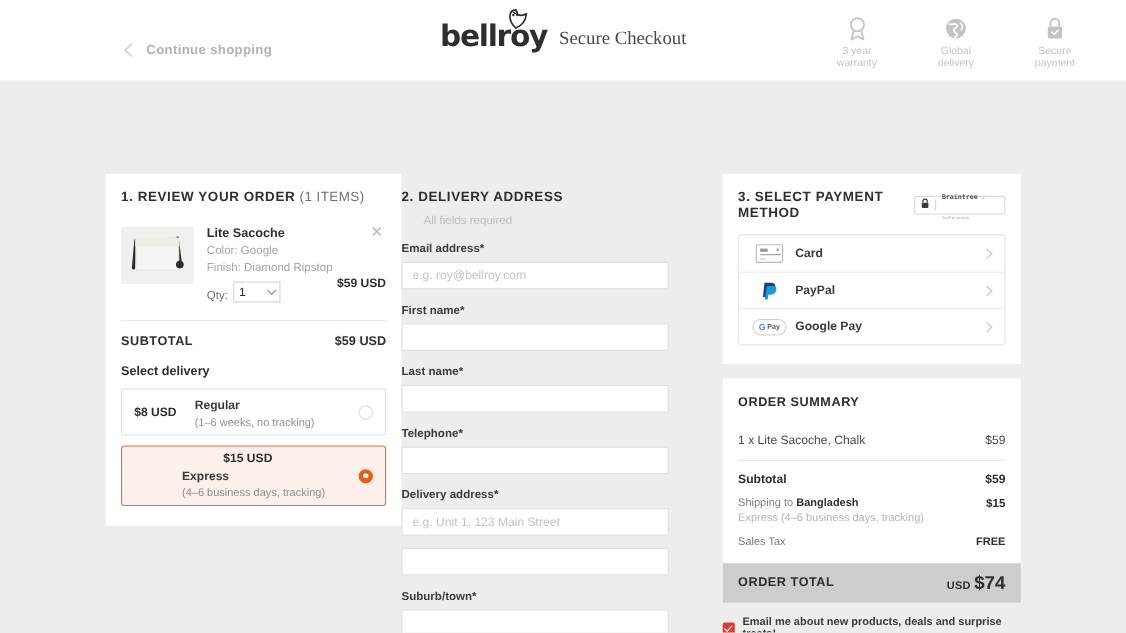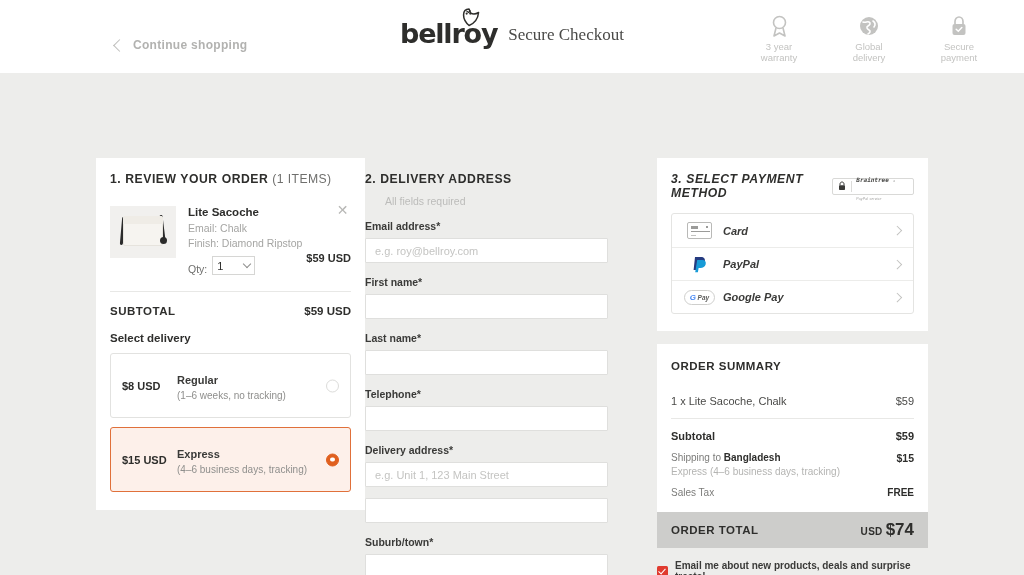--- a/index.html
+++ b/index.html
@@ -84,43 +84,43 @@
   .x-close { position: absolute; right: 2px; top: -2px; width: 13px; height: 13px;
     color: #b8b8b6; font-size: 14px; line-height: 13px; text-align: center; cursor: pointer; }
 
   .subtotal { display: flex; justify-content: space-between; align-items: center;
     border-top: 1px solid #e8e8e6; margin-top: 16px; padding-top: 13px; }
   .subtotal .l { font-size: 11.5px; font-weight: bold; letter-spacing: .5px; color: #2e2e2c; }
   .subtotal .r { font-size: 11.5px; font-weight: bold; color: #2e2e2c; }
   .seldel { font-size: 11.5px; font-weight: bold; color: #2e2e2c; margin-top: 15px; }
 
   .delopt { display: flex; align-items: center; border: 1px solid #e2e2e0;
-    border-radius: 3px; padding: 16px 11px; margin-top: 9px; cursor: pointer;
+    border-radius: 3px; padding: 5px 11px; margin-top: 9px; cursor: pointer;
     background: #fff; position: relative; }
-  .delopt.sel { background: #fdf0ea; border-color: #e0703a; }
+  .delopt.sel { background: #fdf0ea; border-color: #e0703a; flex-direction: column; }
   .dprice { font-size: 11px; font-weight: bold; color: #2e2e2c; width: 55px; flex: none; }
   .dname { font-size: 11px; font-weight: bold; color: #3a3a38; }
   .ddesc { font-size: 10px; color: #8f8f8d; margin-top: 2px; }
   .radio { position: absolute; right: 11px; top: 50%; transform: translateY(-50%);
     width: 13px; height: 13px; border-radius: 50%; border: 1.2px solid #dcdcda; }
   .radio.on { background: #e0601f; border-color: #e0601f;
     display: flex; align-items: center; justify-content: center; }
   .radio.on::after { content: ""; width: 4.5px; height: 4.5px; border-radius: 50%; background: #fff; }
 
   
   .addr { padding-top: 14px; }
   .allreq { font-size: 10.5px; color: #bcbcba; margin-top: 9px; padding-left: 20px; }
   .flabel { font-size: 10.5px; font-weight: bold; color: #3a3a38; margin-top: 13px; }
   .finput { width: 243px; height: 25px; border: 1px solid #dfdfdd; background: #fff;
     margin-top: 6px; padding: 0 9px; font-size: 11px; color: #2e2e2c;
     font-family: "Liberation Sans", sans-serif; border-radius: 1px; }
   .finput::placeholder { color: #c4c4c2; }
 
   
-  .paycard { padding: 14px 14px 17px 14px; font-style: italic; }
+  .paycard { padding: 14px 14px 17px 14px; }
   .payhead { display: flex; align-items: center; justify-content: space-between; }
   .btbadge { display: flex; align-items: center; border: 1px solid #d9d9d7;
     border-radius: 2px; height: 17px; padding: 0 5px; gap: 5px; background: #fff; }
   .btbadge .sep { width: 1px; height: 11px; background: #dcdcda; }
   .bttext { font-family: "DejaVu Sans Mono", monospace; font-size: 6px;
     font-weight: bold; color: #4a4a48; line-height: 7px; }
   .btsub { font-size: 3.4px; color: #9a9a98; letter-spacing: .2px; }
 
   .paylist { border: 1px solid #e4e4e2; border-radius: 3px; margin-top: 13px; }
   .payrow { display: flex; align-items: center; height: 33px; padding: 0 11px;
@@ -249,21 +249,21 @@
       <div class="prod">
         <div class="thumb">
           <span class="strapL"></span>
           <span class="strapR"></span>
           <span class="bag"></span>
           <span class="bagflap"></span>
           <span class="zip"></span>
         </div>
         <div class="pinfo">
           <div class="pname">Lite Sacoche</div>
-          <div class="pattr">Email: Chalk</div>
+          <div class="pattr">Color: Google</div>
           <div class="pattr">Finish: Diamond Ripstop</div>
           <div class="qtyrow">
             <span class="qtylbl">Qty:</span>
             <span class="qtybox">
               <span>1</span>
               <span class="chev-dn"></span>
             </span>
           </div>
         </div>
         <div class="pprice">$59 USD</div>

